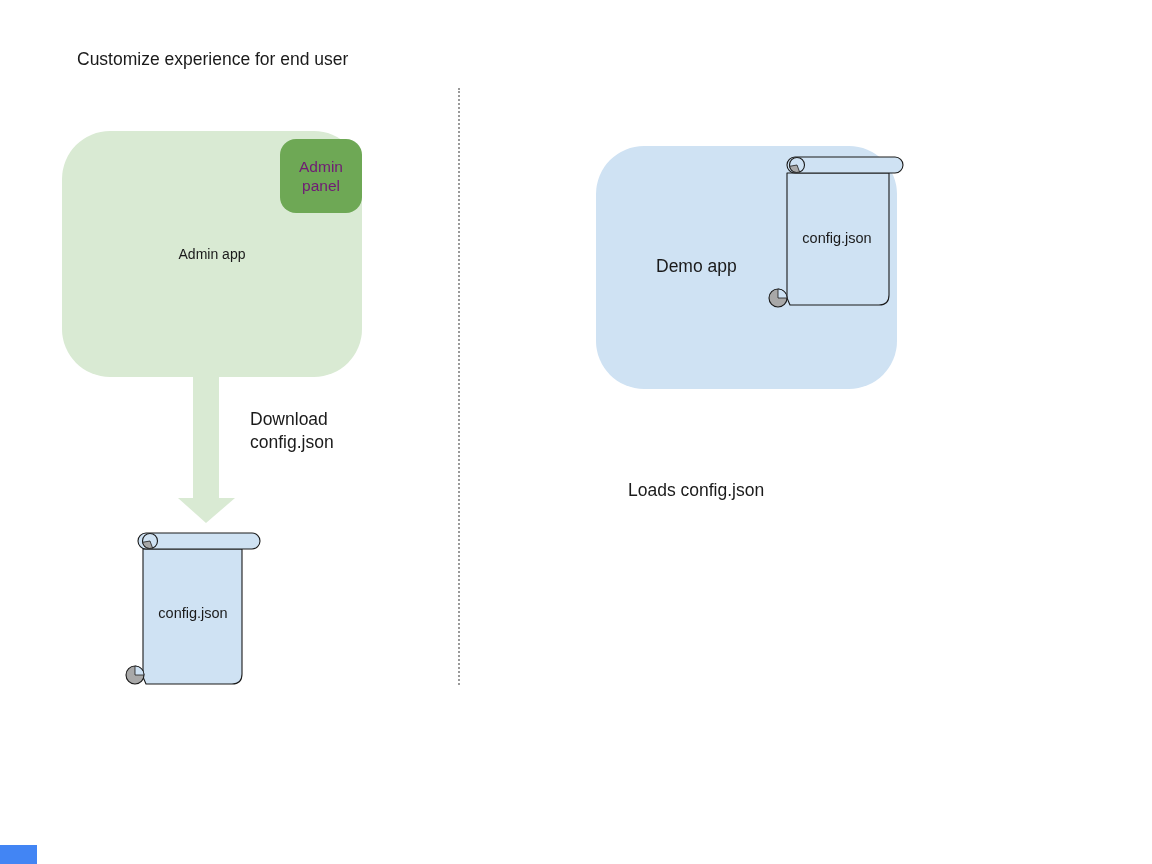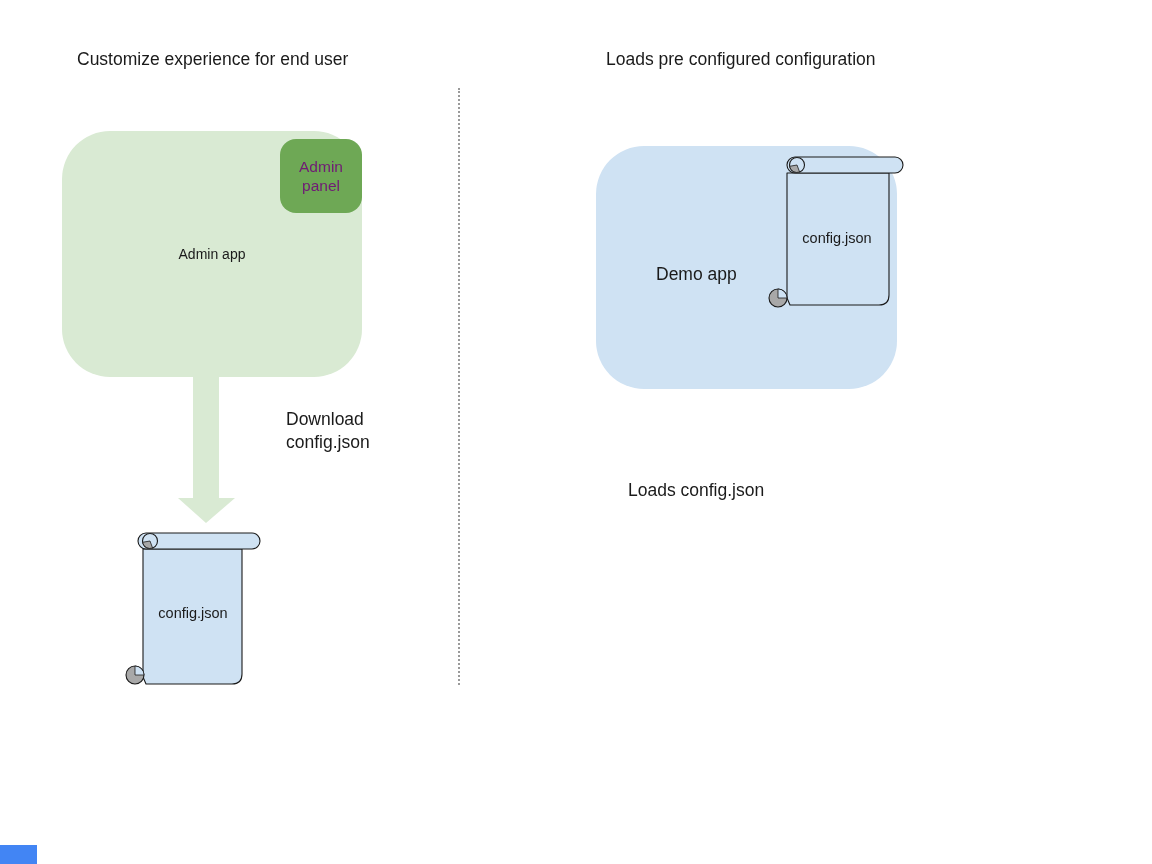--- a/index.html
+++ b/index.html
@@ -21,32 +21,32 @@
   .admin-app-label{
     left:62px;top:243px;width:300px;text-align:center;
     font-size:14px;line-height:22px;
   }
   .admin-panel{
     left:280px;top:139px;width:82px;height:74px;border-radius:16px;
     background:#6ea855;display:flex;align-items:center;justify-content:center;
     text-align:center;font-size:15.5px;line-height:19px;color:#701a75;
   }
   .download-label{
-    left:250px;top:408px;font-size:17.5px;line-height:22.5px;white-space:nowrap;margin-left:36px;
+    left:250px;top:408px;font-size:17.5px;line-height:22.5px;white-space:nowrap;
   }
   .config-label-left{
     left:143px;top:605px;width:100px;text-align:center;
     font-size:14.5px;line-height:17px;
   }
   .demo-app{
     left:596px;top:146px;width:301px;height:243px;border-radius:48px;
     background:#cfe2f3;
   }
   .demo-app-label{
-    left:656px;top:264px;font-size:17.5px;line-height:21px;white-space:nowrap;
+    left:656px;top:256px;font-size:17.5px;line-height:21px;white-space:nowrap;
   }
   .config-label-right{
     left:787px;top:230px;width:100px;text-align:center;
     font-size:14.5px;line-height:17px;
   }
   .loads-caption{
     left:628px;top:444px;font-size:17.5px;line-height:21px;white-space:nowrap;margin-top:36px;
   }
   .corner-shape{
     left:0;top:845px;width:37px;height:19px;background:#4285f4;
@@ -57,21 +57,20 @@
   .fill-gray{fill:#a8a8a8;}
   .ol{stroke:#1a1a1a;stroke-width:1.1;}
   .thin{stroke:#1a1a1a;stroke-width:0.8;}
 </style>
 </head>
 <body>
 
 <div class="page">
 
   <div class="abs header" style="left:77px;top:49px;">Customize experience for end user</div>
-  <div class="abs header" style="left:606px;top:49px;">Loads pre configured configuration</div>
 
   <div class="abs divider"></div>
 
   <div class="abs admin-app"></div>
   <div class="abs admin-app-label">Admin app</div>
 
   <div class="abs admin-panel">
     <div>
       <div>Admin</div>
       <div>panel</div>

